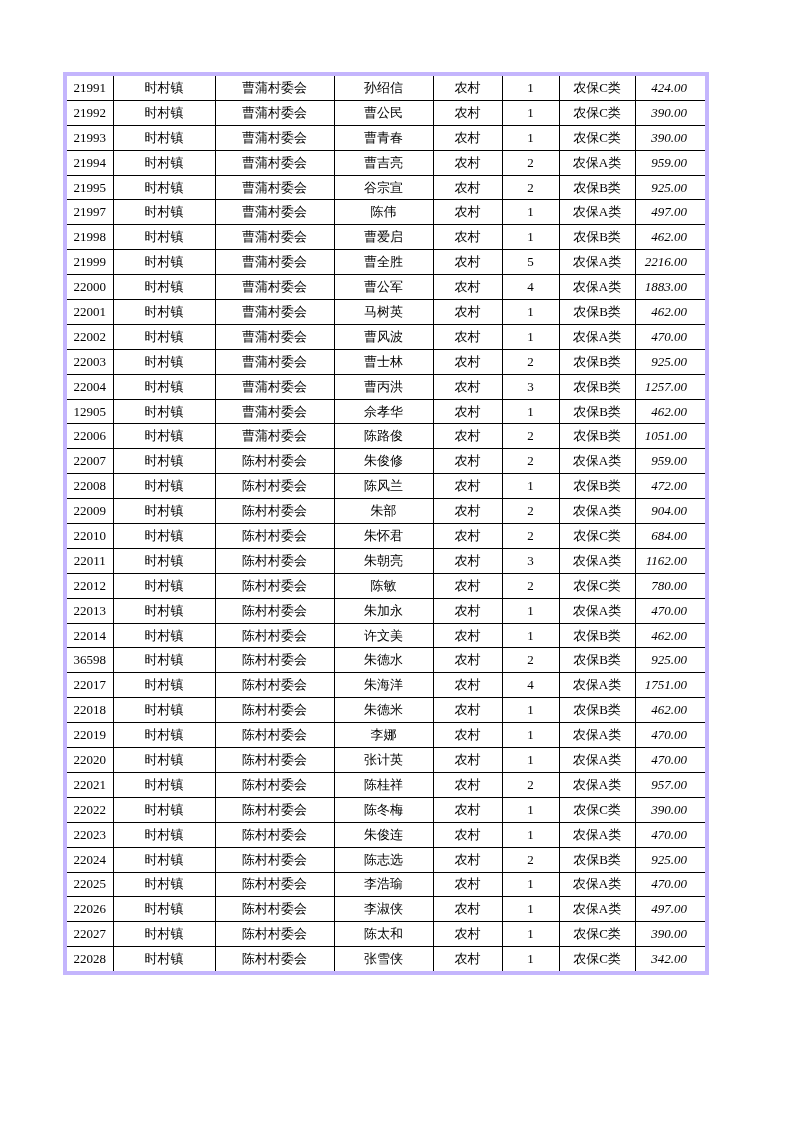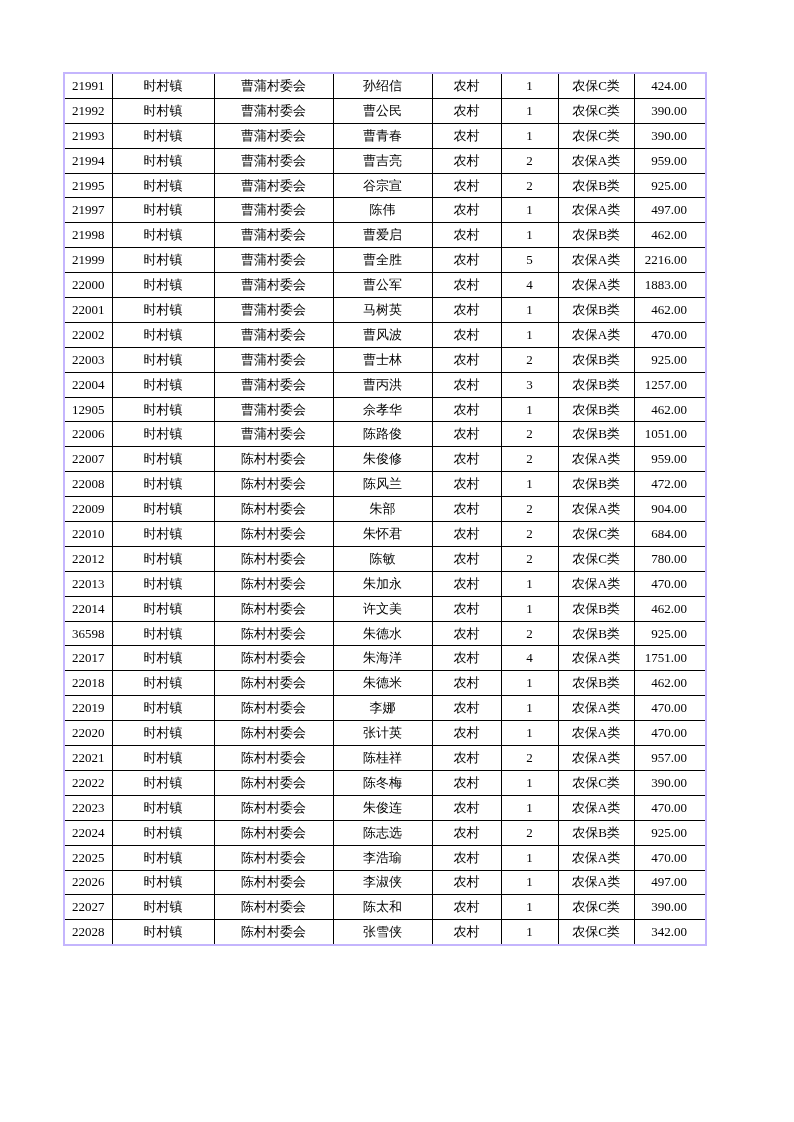--- a/index.html
+++ b/index.html
@@ -14,21 +14,21 @@
     background: #ffffff;
     overflow: hidden;
   }
   table.tbl {
     position: absolute;
     left: 63px;
     top: 72px;
     width: 642px;
     border-collapse: collapse;
     table-layout: fixed;
-    border: 2px solid #c4b5fd;
+    border: 4px solid #c4b5fd;
   }
   table.tbl td {
     border: 1px solid #000000;
     height: 23.9px;
     padding: 0;
     text-align: center;
     vertical-align: middle;
     font-family: "Liberation Serif", "DejaVu Serif", serif;
     font-size: 13px;
     color: #000000;
@@ -41,20 +41,21 @@
   col.w2 { width: 119px; }
   col.w3 { width: 99px; }
   col.w4 { width: 69px; }
   col.w5 { width: 57px; }
   col.w6 { width: 76px; }
   col.w7 { width: 72px; }
   
   table.tbl td.c7 {
     text-align: right;
     padding-right: 18px;
+    font-style: italic;
   }
 </style>
 </head>
 <body>
 
 <div class="page">
   <table class="tbl">
     <colgroup>
       <col class="w0">
         <col class="w1">
@@ -250,20 +251,30 @@
           <td class="c0">22010</td>
           <td class="c1">时村镇</td>
           <td class="c2">陈村村委会</td>
           <td class="c3">朱怀君</td>
           <td class="c4">农村</td>
           <td class="c5">2</td>
           <td class="c6">农保C类</td>
           <td class="c7">684.00</td>
         </tr>
         <tr>
+          <td class="c0">22011</td>
+          <td class="c1">时村镇</td>
+          <td class="c2">陈村村委会</td>
+          <td class="c3">朱朝亮</td>
+          <td class="c4">农村</td>
+          <td class="c5">3</td>
+          <td class="c6">农保A类</td>
+          <td class="c7">1162.00</td>
+        </tr>
+        <tr>
           <td class="c0">22012</td>
           <td class="c1">时村镇</td>
           <td class="c2">陈村村委会</td>
           <td class="c3">陈敏</td>
           <td class="c4">农村</td>
           <td class="c5">2</td>
           <td class="c6">农保C类</td>
           <td class="c7">780.00</td>
         </tr>
         <tr>

